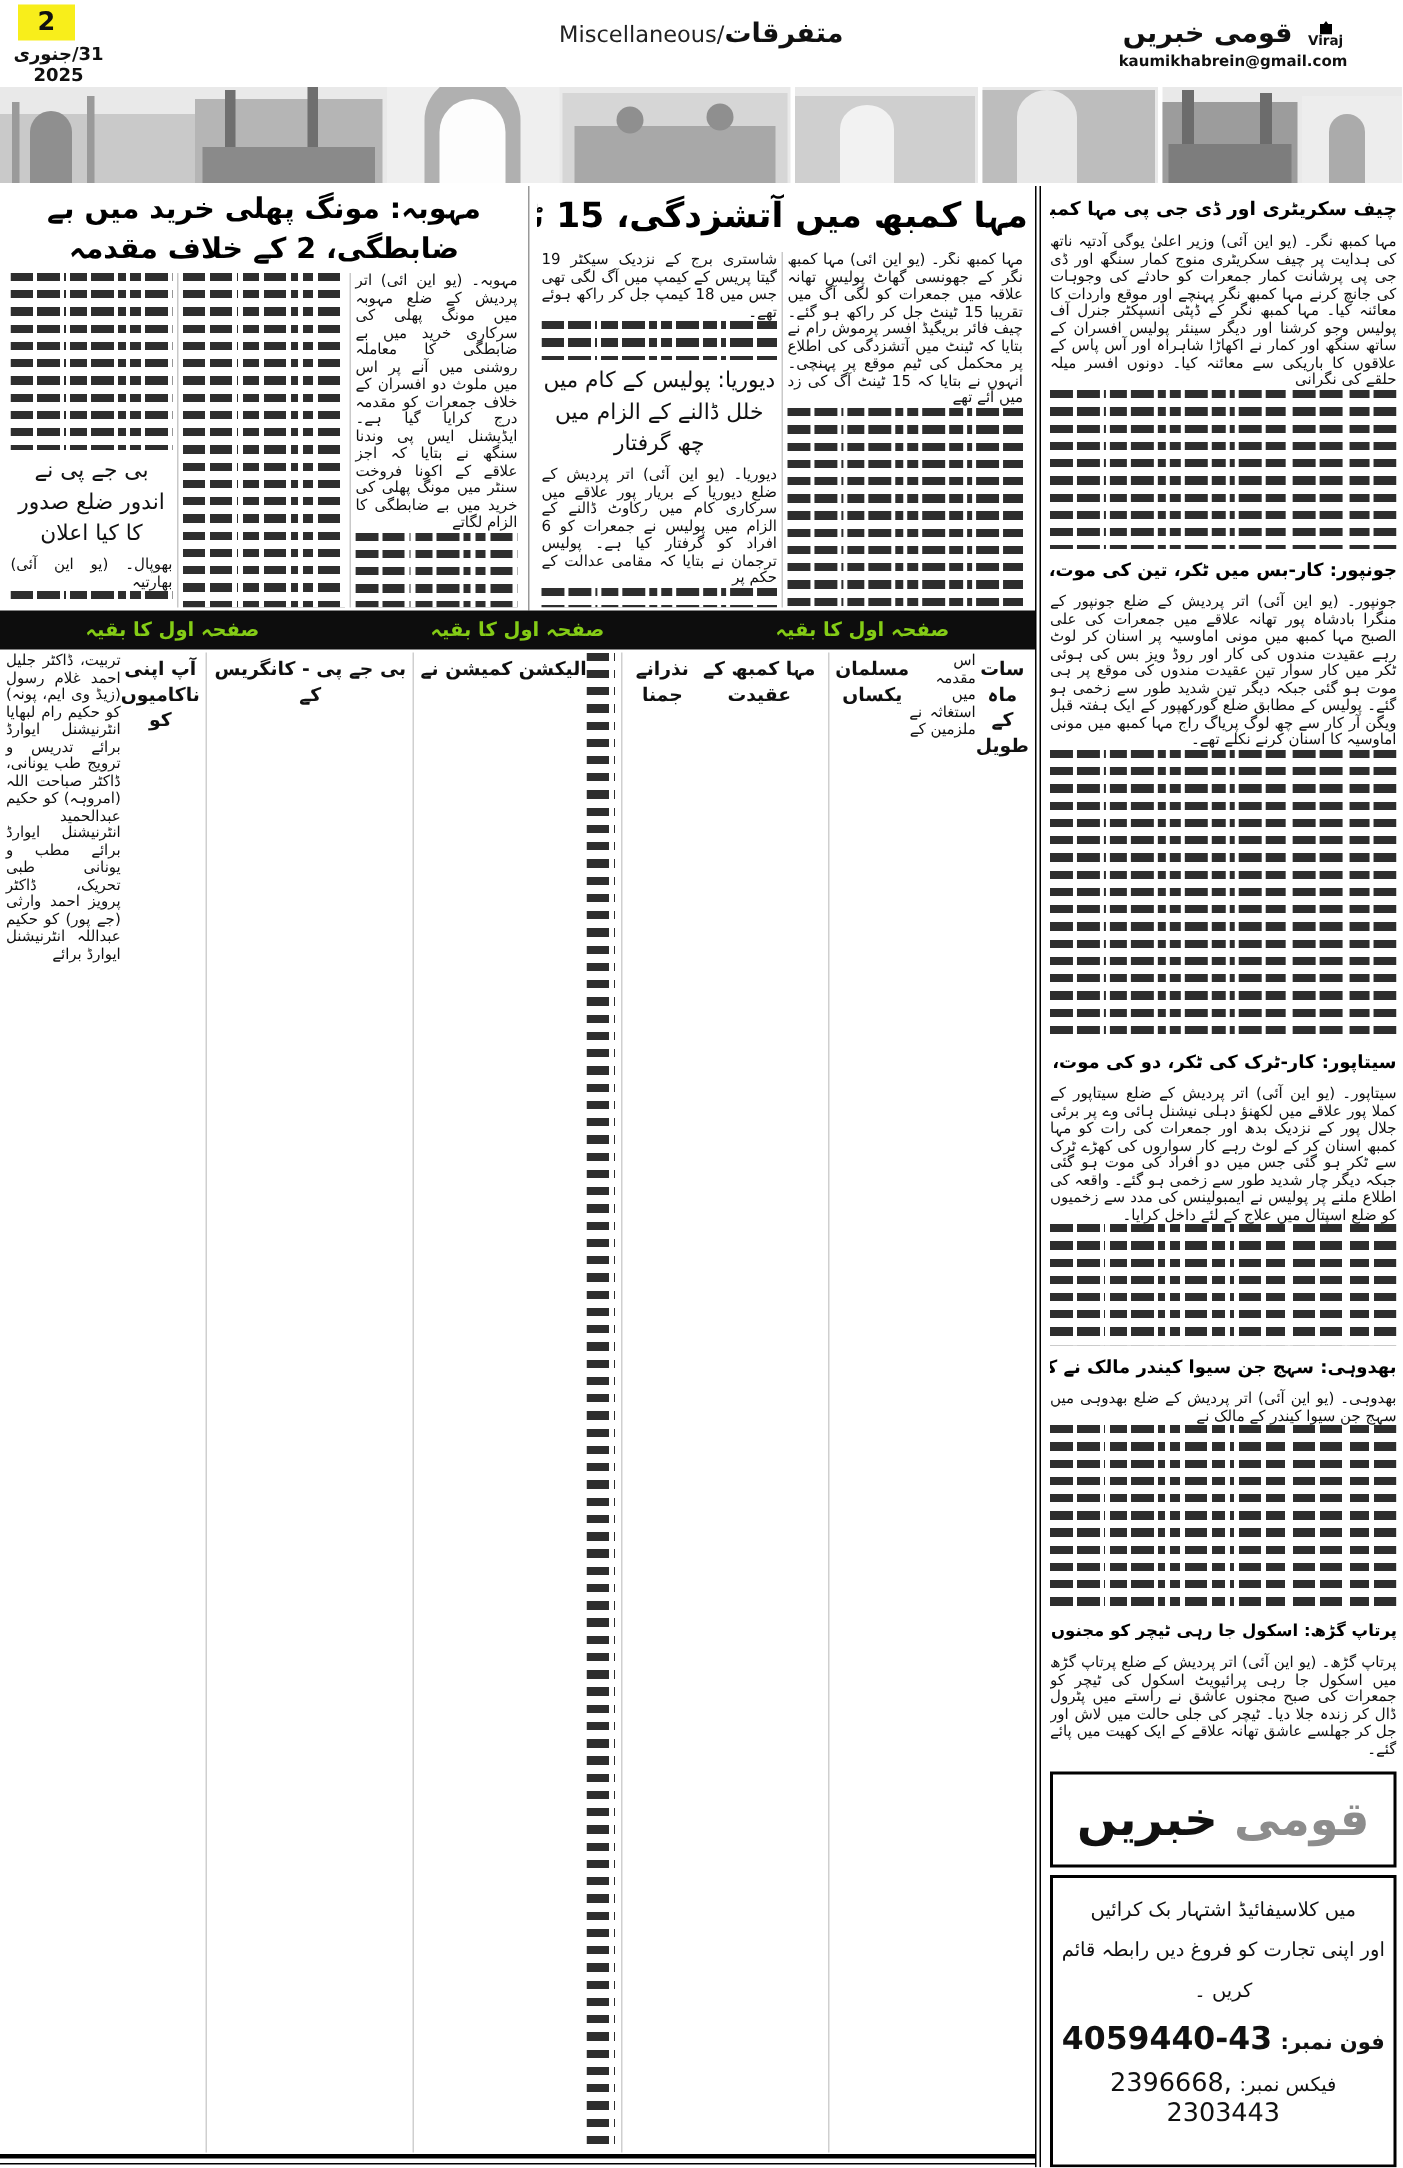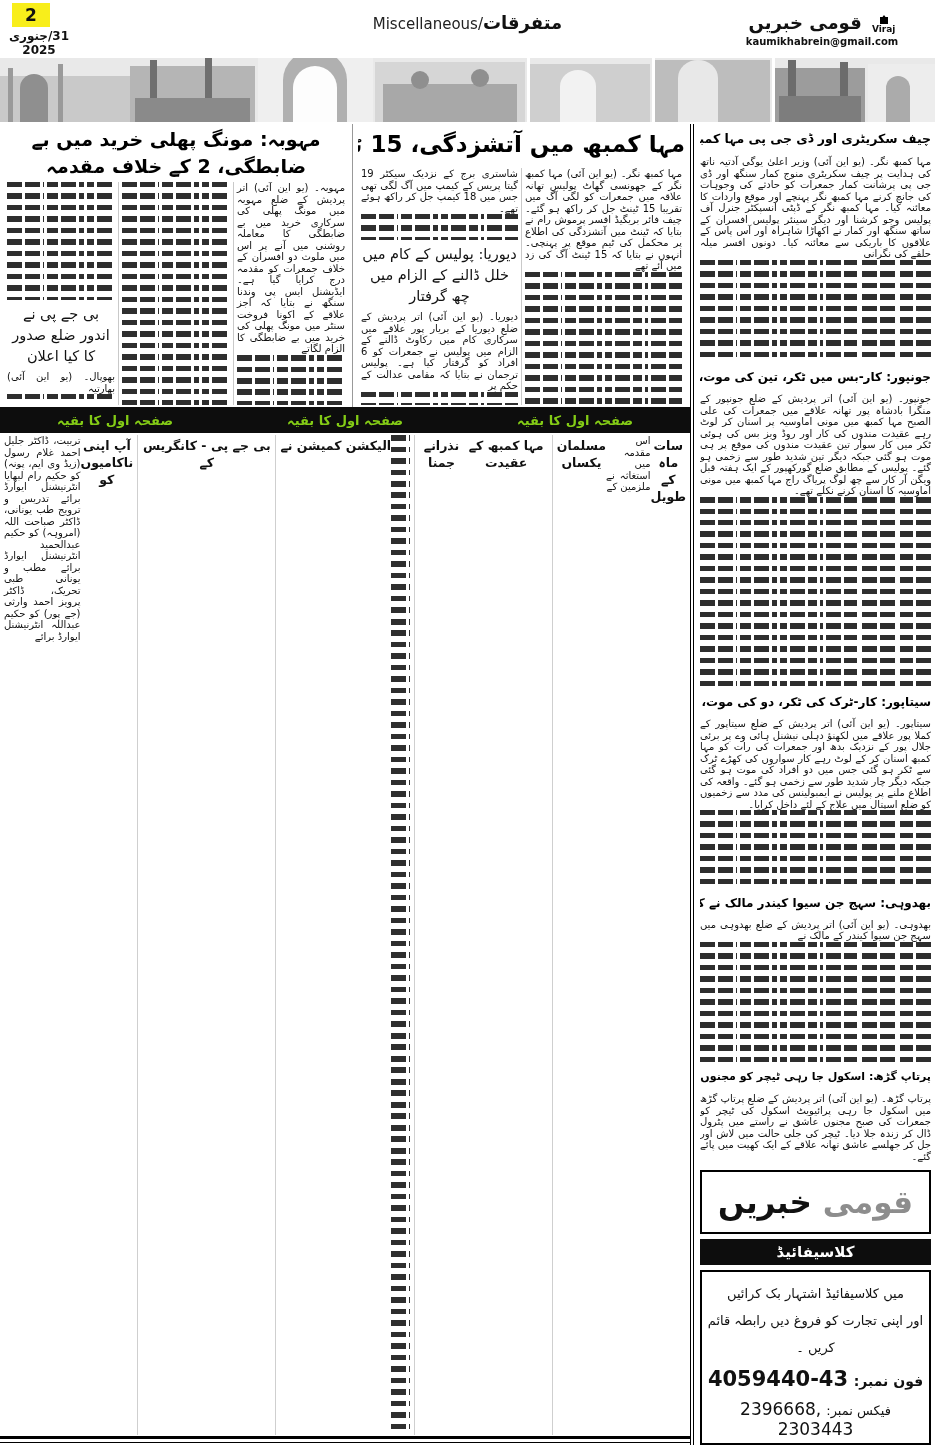--- a/index.html
+++ b/index.html
@@ -250,21 +250,20 @@
     <div class="r-art" style="height:104px">
       <div class="rh rh-md" style="font-size:11px">پرتاپ گڑھ: اسکول جا رہی ٹیچر کو مجنوں نے زندہ جلایا</div>
       <p class="ur-body">پرتاپ گڑھ۔ (یو این آئی) اتر پردیش کے ضلع پرتاپ گڑھ میں اسکول جا رہی پرائیویٹ اسکول کی ٹیچر کو جمعرات کی صبح مجنوں عاشق نے راستے میں پٹرول ڈال کر زندہ جلا دیا۔ ٹیچر کی جلی حالت میں لاش اور جل کر جھلسے عاشق تھانہ علاقے کے ایک کھیت میں پائے گئے۔</p>
     </div>
 
     <div class="classified">
       <div class="cl-brand">
         <span class="gray">قومی</span>
         <span>خبریں</span>
       </div>
-      <div class="cl-bar">کلاسیفائیڈ</div>
       <div class="cl-box">
         <div class="cl-line">میں کلاسیفائیڈ اشتہار بک کرائیں</div>
         <div class="cl-line">اور اپنی تجارت کو فروغ دیں رابطہ قائم کریں ۔</div>
         <div class="cl-phone">
           <span class="lbl">فون نمبر:</span>
           <span class="num">4059440-43</span>
         </div>
         <div class="cl-fax">
           <span class="lbl">فیکس نمبر:</span>
           <span class="num">2396668, 2303443</span>

